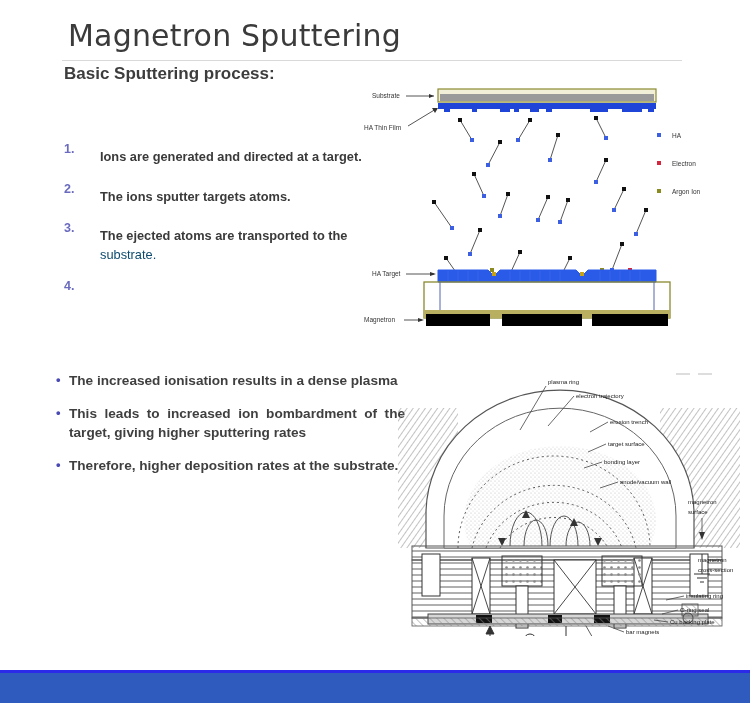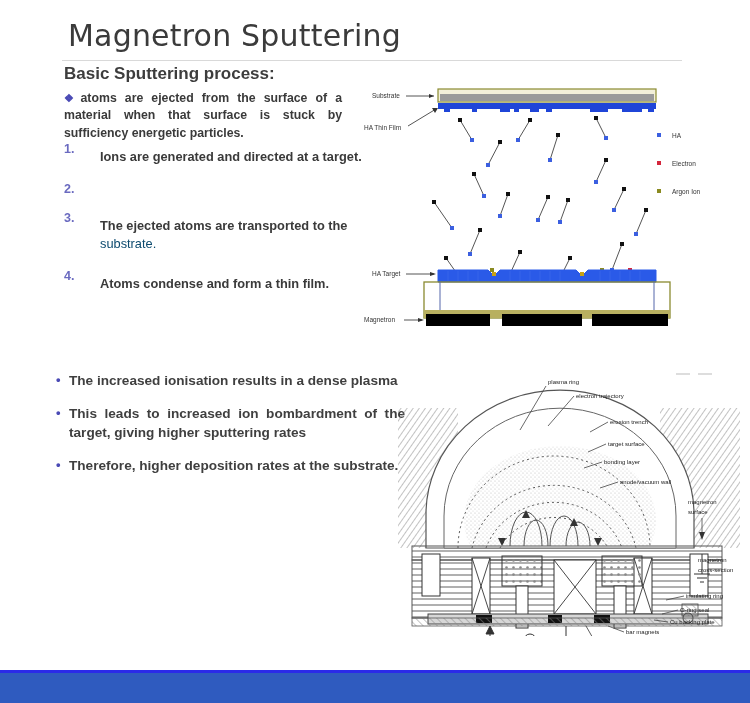--- a/index.html
+++ b/index.html
@@ -156,42 +156,39 @@
 </style>
 </head>
 <body>
 
 <div id="slide">
 
   <div class="title">Magnetron Sputtering</div>
   <div class="title-rule"></div>
   <div class="subtitle">Basic Sputtering process:</div>
 
-  <div class="lead">
-    <span class="diamond">❖</span><span>atoms are ejected from the surface of a material when that surface is stuck by sufficiency energetic particles.</span>
-  </div>
 
   <div class="numlist">
     <div class="numrow">
       <span class="num">1.</span>
       <span class="txt">Ions are generated and directed at a target.</span>
     </div>
     <div class="numrow">
       <span class="num">2.</span>
+      <span class="txt">The ions sputter targets atoms.</span>
     </div>
     <div class="numrow">
       <span class="num">3.</span>
       <span class="txt">
         <span>The ejected atoms are transported to the</span>
         <span class="faded">substrate.</span>
       </span>
     </div>
     <div class="numrow">
       <span class="num">4.</span>
-      <span class="txt">Atoms condense and form a thin film.</span>
     </div>
   </div>
 
   <div class="bullets">
     <div class="bullet">The increased ionisation results in a dense plasma</div>
     <div class="bullet">This leads to increased ion bombardment of the target, giving higher sputtering rates</div>
     <div class="bullet">Therefore, higher deposition rates at the substrate.</div>
   </div>
 
   <div class="fig fig-top">

